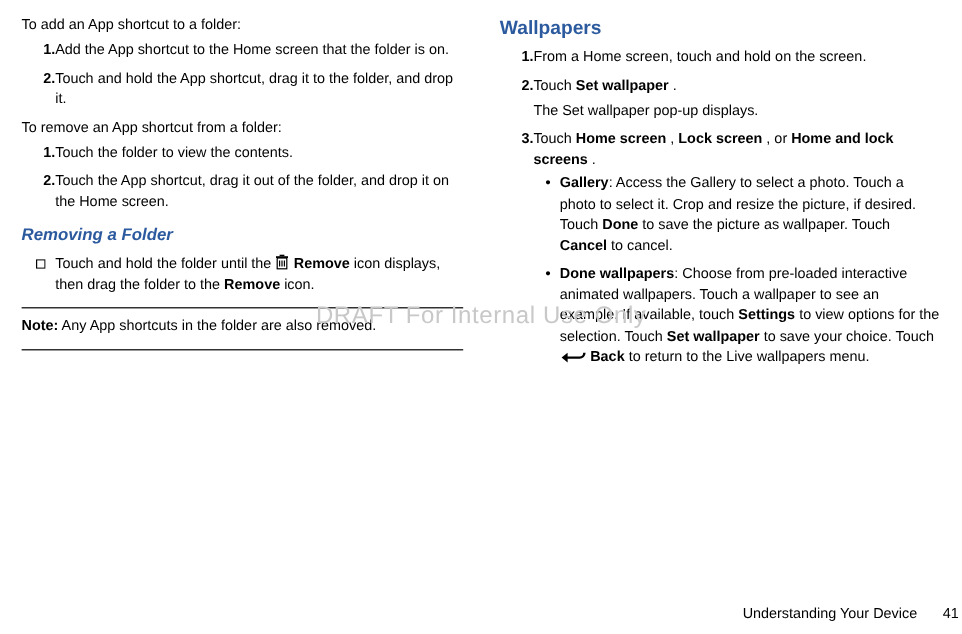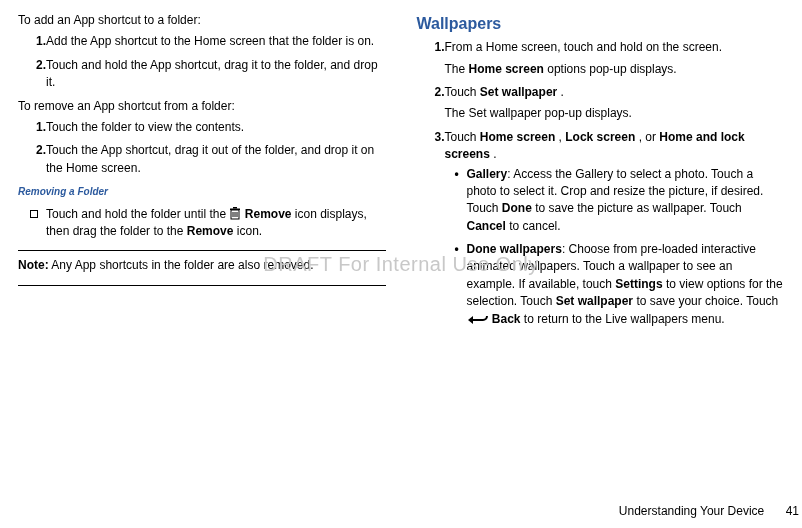--- a/index.html
+++ b/index.html
@@ -34,21 +34,21 @@
   .col { flex: 1 1 50%; }
   .para { margin-bottom: 4px; }
   .ol-item { display: flex; margin: 2px 0 6px 0; }
   .ol-num { width: 28px; flex: 0 0 28px; font-weight: bold; padding-left: 10px; }
   .ol-body { flex: 1; }
   .sub-ol-item .ol-num { padding-left: 18px; }
   .heading2 {
     color: #2c5a9e;
     font-weight: bold;
     font-style: italic;
-    font-size: 10px;
+    font-size: 14px;
     margin: 8px 0 6px 0;
   }
   .heading1 {
     color: #2c5a9e;
     font-weight: bold;
     font-size: 16px;
     margin: 0 0 4px 0;
   }
   .bullet-item { display: flex; margin: 4px 0 6px 0; }
   .bullet-mark { width: 28px; flex: 0 0 28px; padding-left: 12px; }
@@ -136,25 +136,20 @@
     <hr class="hr">
   </div>
 
   <div class="col">
     <div class="heading1">Wallpapers</div>
 
     <div class="ol-item sub-ol-item">
       <div class="ol-num">1.</div>
       <div class="ol-body">
         <span>From a Home screen, touch and hold on the screen.</span>
-        <p style="margin-top:4px">
-          <span>The </span>
-          <b>Home screen</b>
-          <span> options pop-up displays.</span>
-        </p>
       </div>
     </div>
 
     <div class="ol-item sub-ol-item">
       <div class="ol-num">2.</div>
       <div class="ol-body">
         <span>Touch </span>
         <b>Set wallpaper</b>
         <span>.</span>
         <p style="margin-top:4px">The Set wallpaper pop-up displays.</p>

